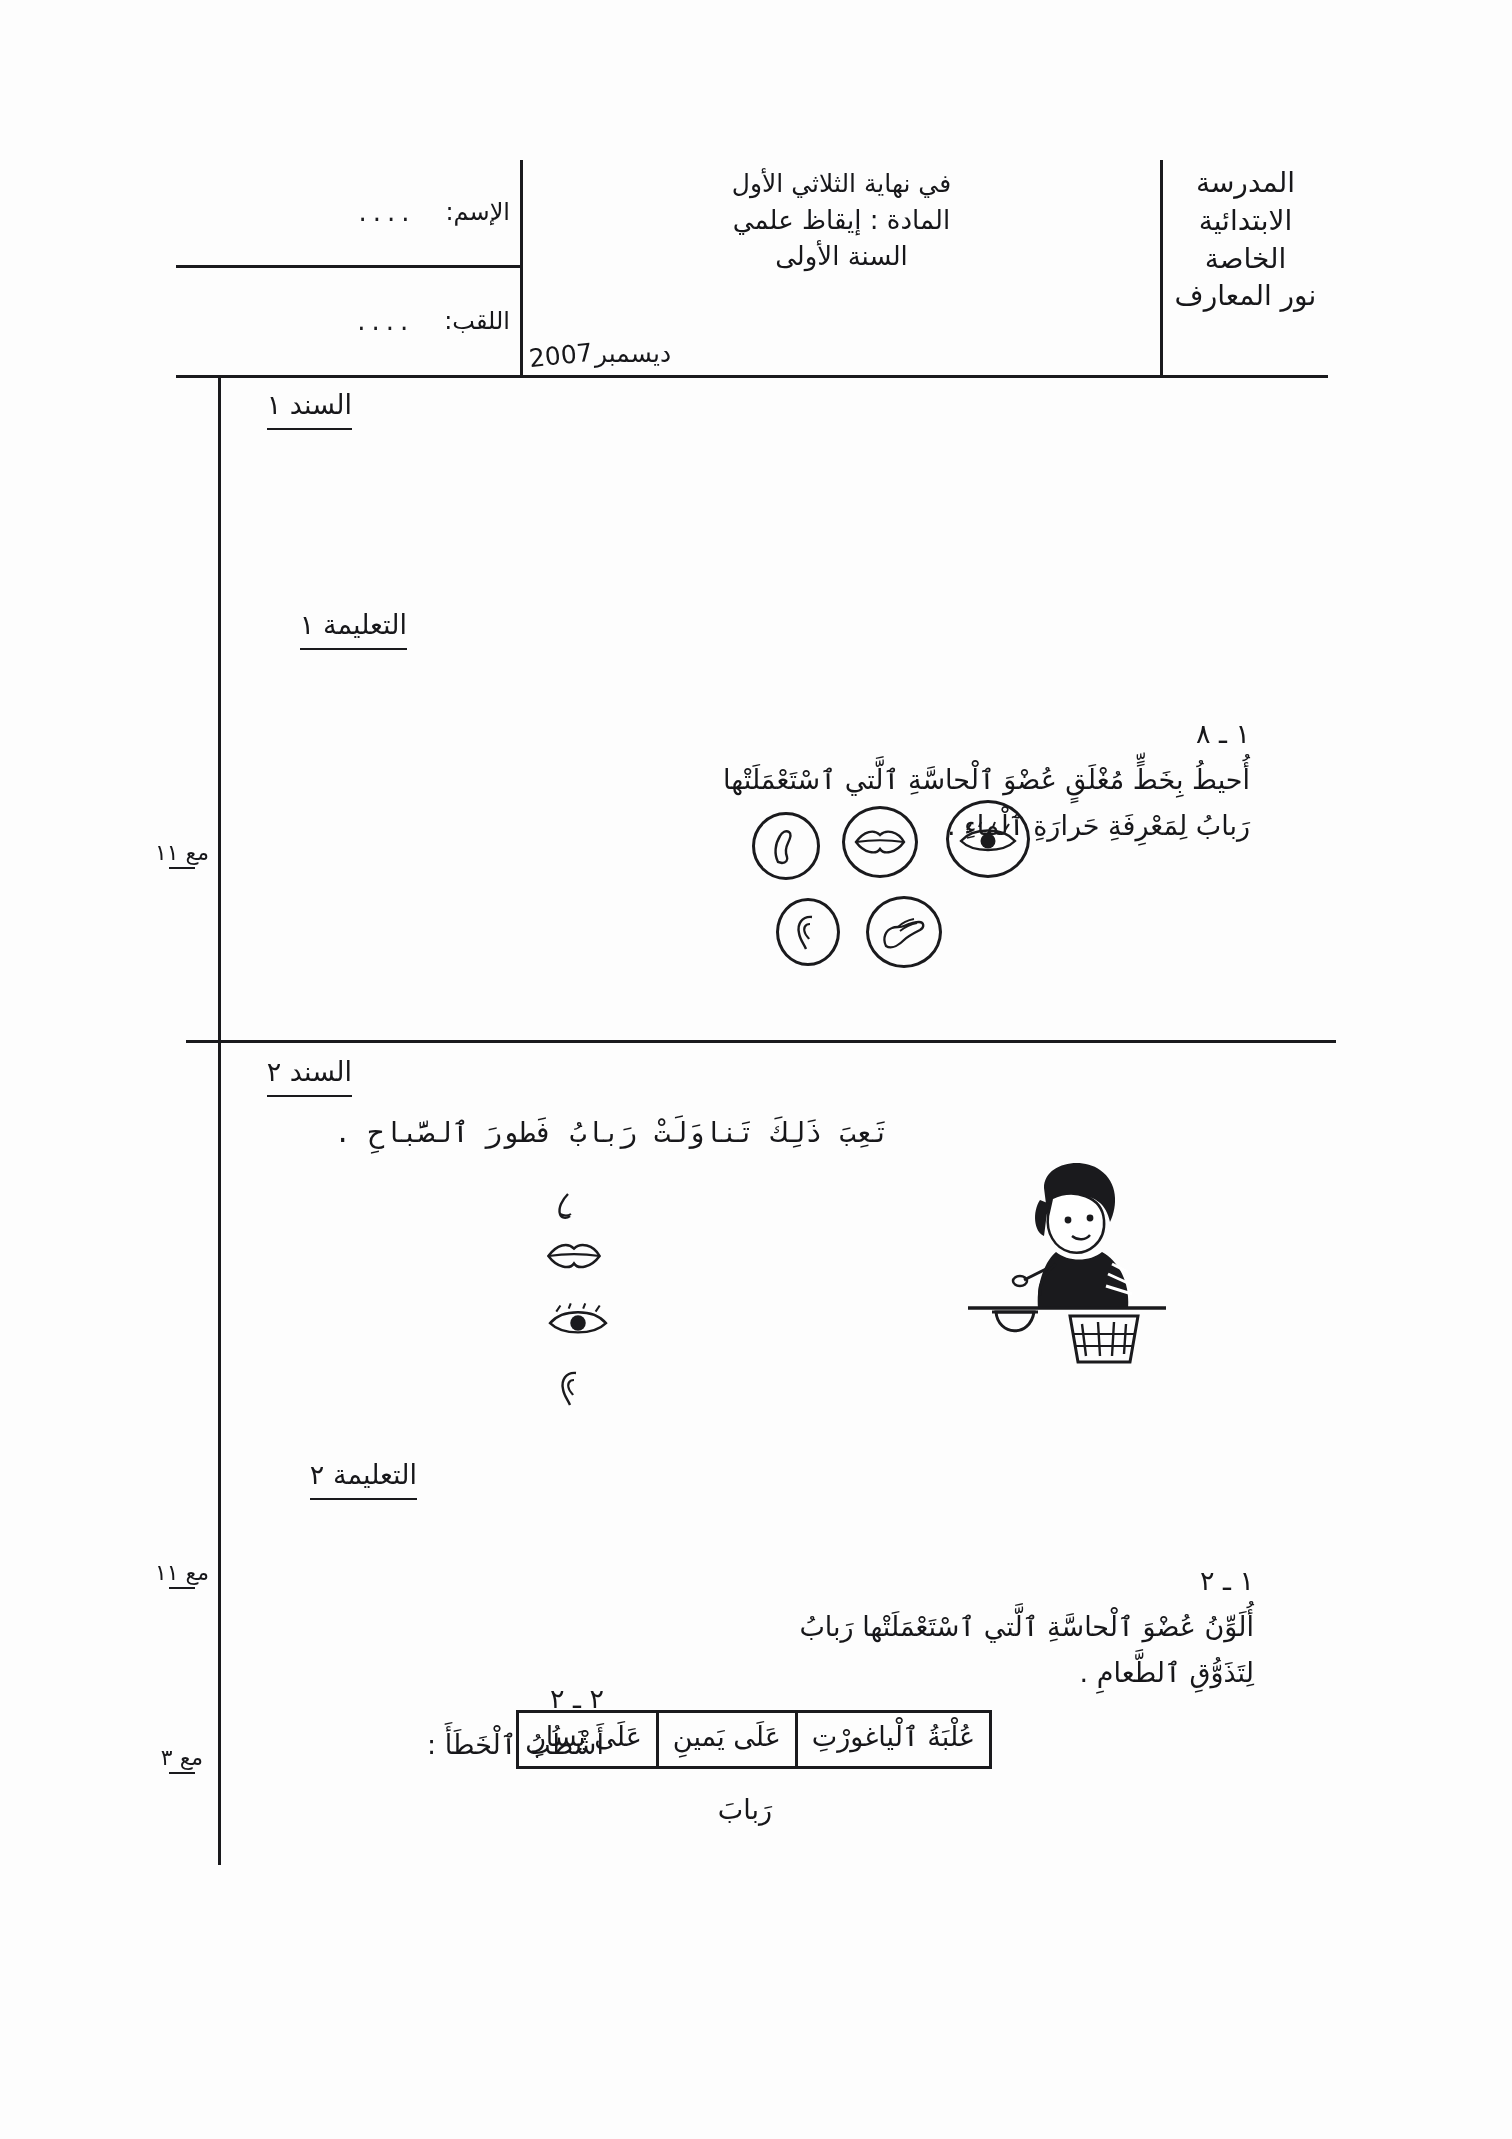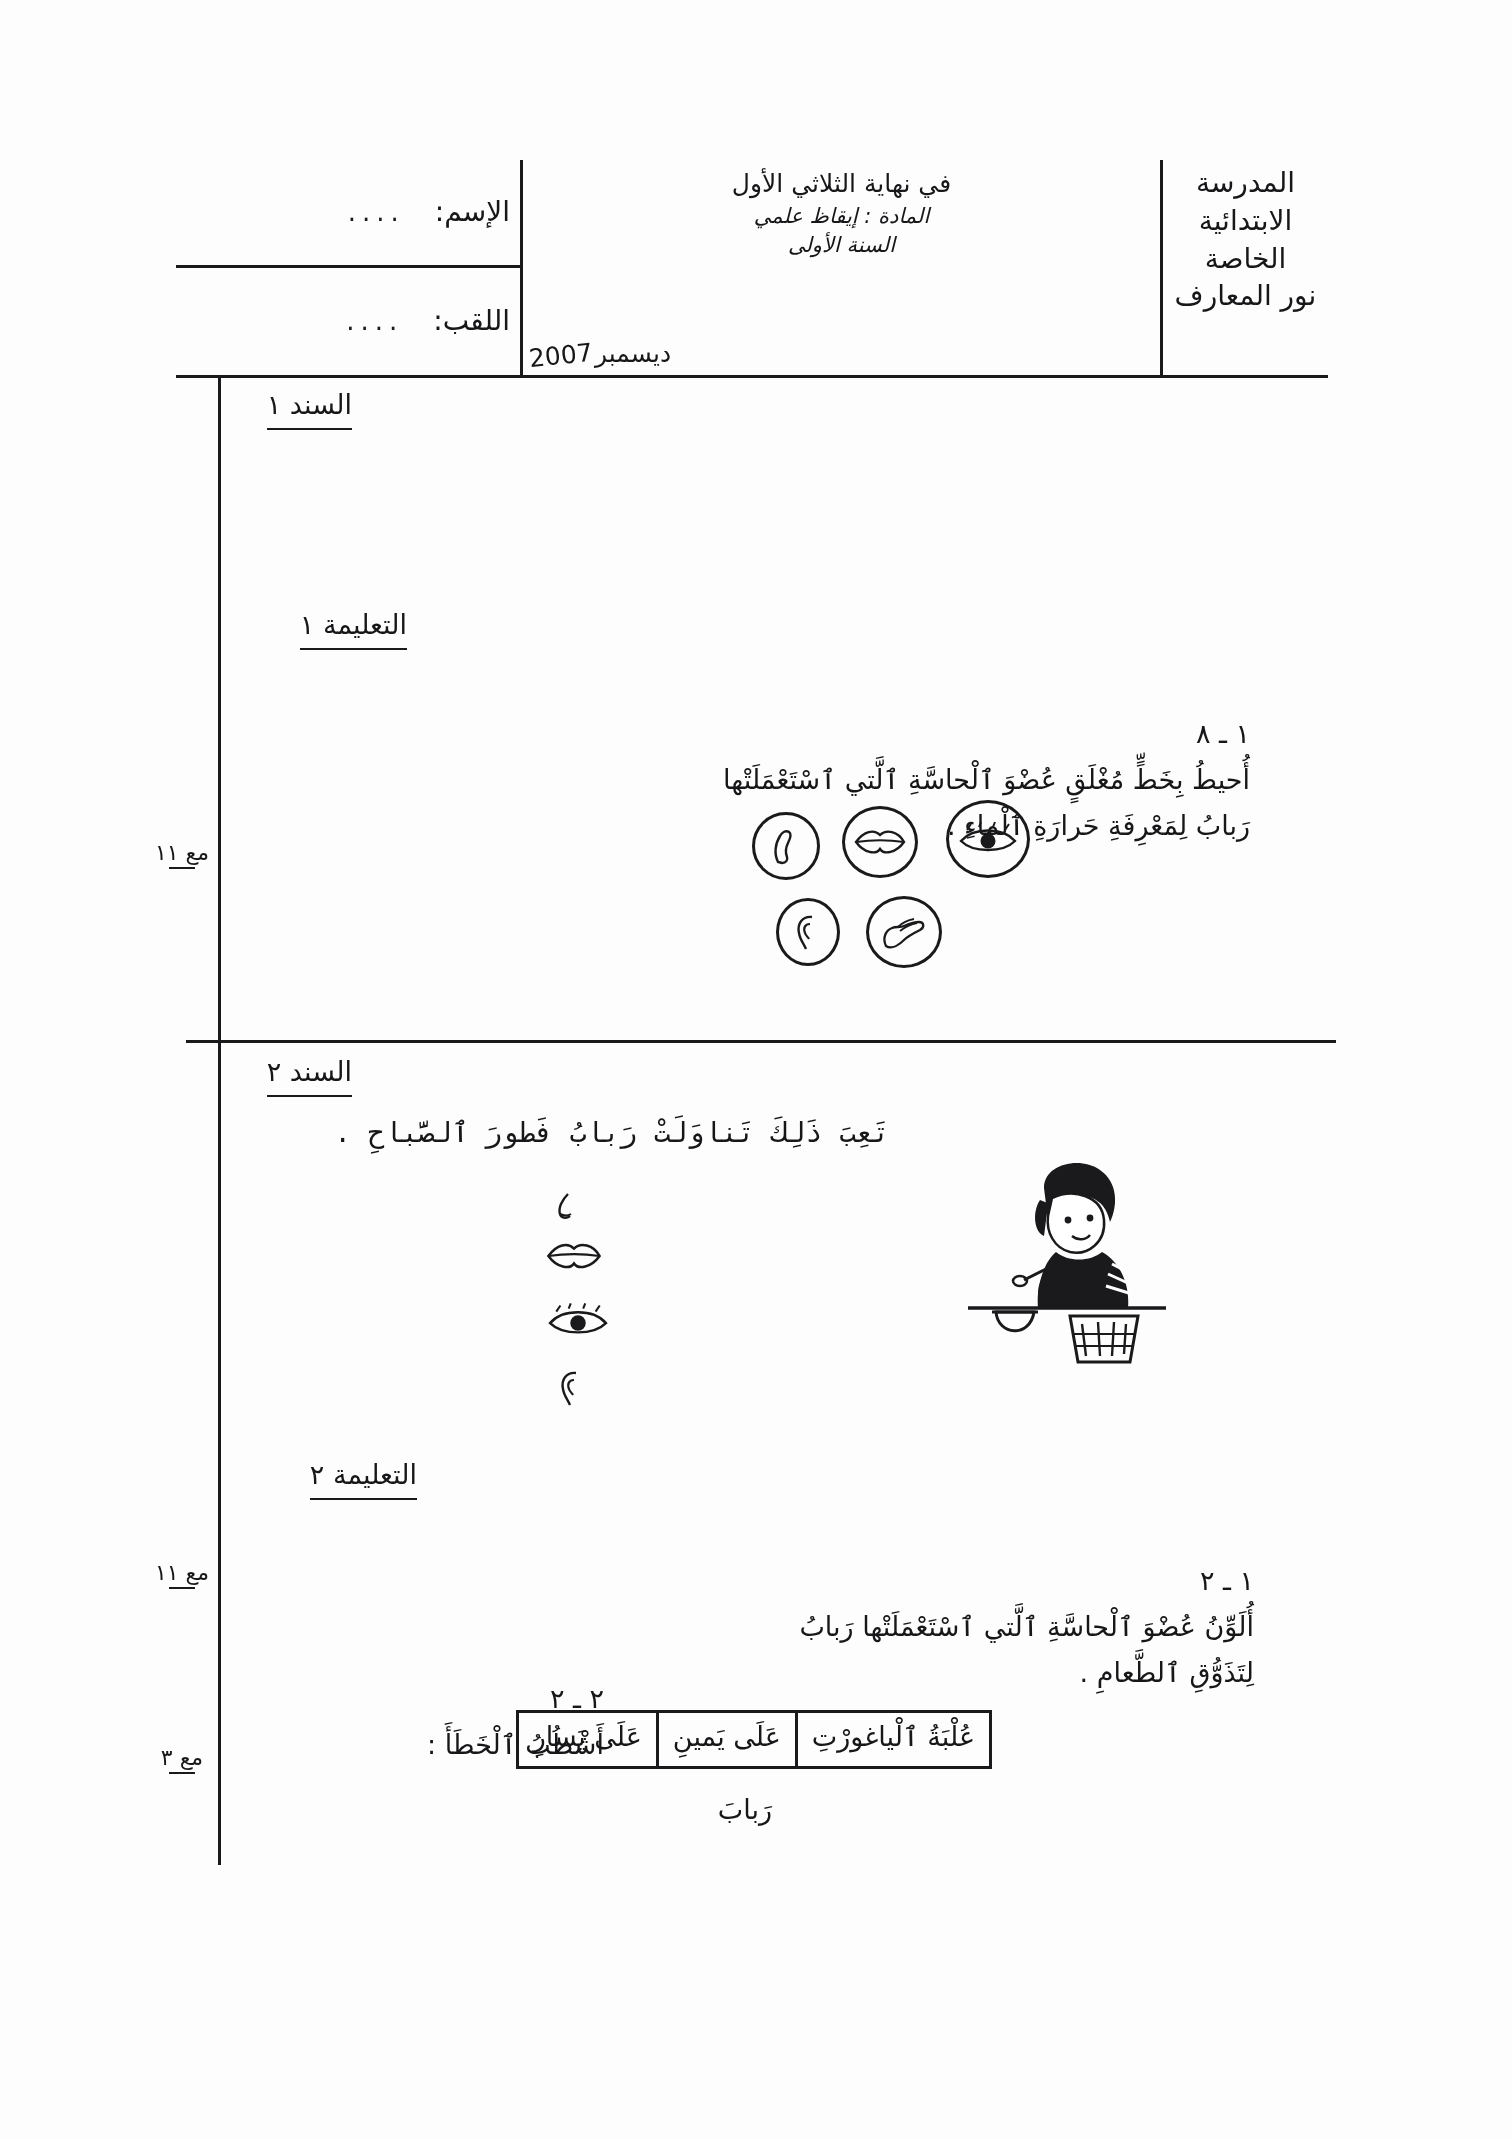--- a/index.html
+++ b/index.html
@@ -63,39 +63,38 @@
     padding-top: 6px;
     text-align: center;
     border-left: 3px solid #1a1a1d;
   }
   .hdr-center div {
     font-size: 25px;
     line-height: 1.42;
     white-space: nowrap;
   }
   .hdr-center .sub {
-    font-size: 21px;
-    font-style: italic;
+    font-size: 26px;
   }
   .hdr-names {
     width: 344px;
     padding: 0;
   }
   .name-row {
     height: 50%;
     box-sizing: border-box;
     display: flex;
     align-items: center;
     position: relative;
   }
   .name-row.first {
     border-bottom: 3px solid #1a1a1d;
   }
   .name-label {
-    font-size: 28px;
+    font-size: 24px;
     padding-right: 10px;
     white-space: nowrap;
   }
   .name-dots {
     font-size: 26px;
     letter-spacing: 6px;
     padding-right: 30px;
     color: #1a1a1d;
   }
   .date-stamp {

